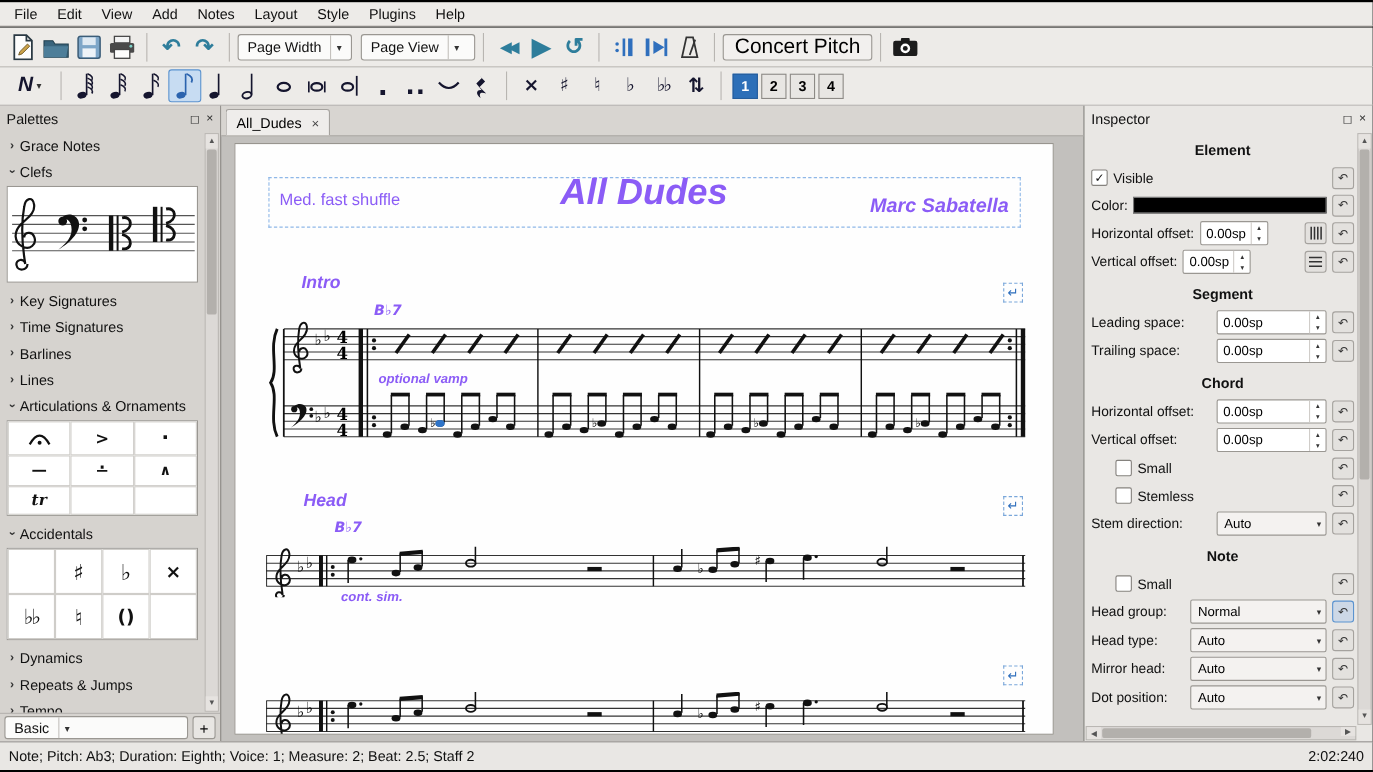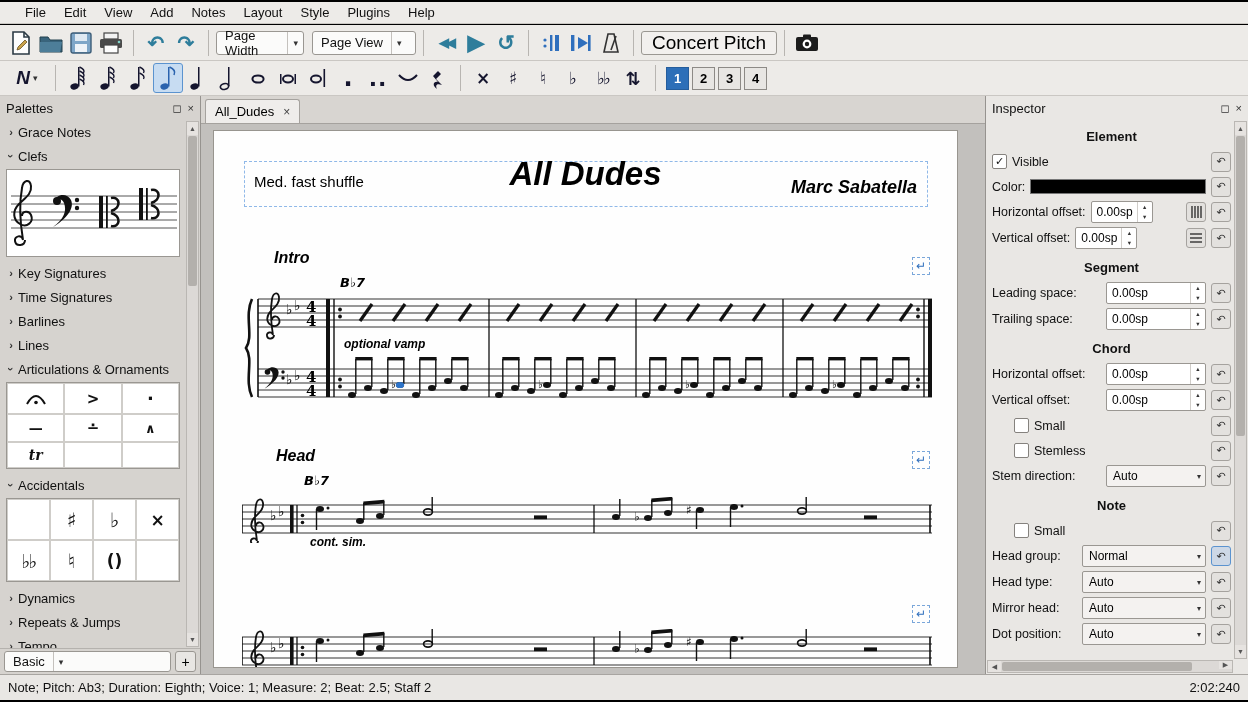--- a/index.html
+++ b/index.html
@@ -2,21 +2,21 @@
 <html><head>
 <meta charset="utf-8">
 <style>
   * { box-sizing: border-box; margin: 0; padding: 0; }
   html,body { width:1248px; height:702px; }
   body { font-family:"Liberation Sans", sans-serif; background:#000; }
   #app { position:relative; width:1248px; height:702px; background:#000; overflow:hidden; }
 
   
   .menubar { position:absolute; top:2px; left:0; right:0; height:22px; background:#edebe8;
-             border-bottom:1px solid #cac7c3; display:flex; align-items:center; padding:0 16px; }
+             border-bottom:1px solid #cac7c3; display:flex; align-items:center; padding:0 4px; }
   .mitem { padding:2px 9px; font-size:13px; color:#111; cursor:default; }
 
   
   .toolbar { position:absolute; left:0; right:0; background:#edebe8; display:flex; align-items:center;
              border-bottom:1px solid #cac7c3; padding:0 6px; }
   #toolbar1 { top:25px; height:36px; }
   #toolbar2 { top:61px; height:35px; }
   .tsep { width:1px; height:26px; background:#b8b5b1; margin:0 7px; flex:none; }
   .tbtn { width:30px; height:30px; display:flex; align-items:center; justify-content:center;
           border-radius:3px; flex:none; color:#123; cursor:default; position:relative; }
@@ -63,21 +63,21 @@
   .hscroll .sthumb { position:absolute; top:1px; bottom:1px; background:#b3b0ac; border-radius:2px; }
 
   
   #center { position:absolute; top:96px; left:201px; right:263px; bottom:28px; background:#c2c0bd; overflow:hidden; }
   .tabbar { position:absolute; top:0; left:0; right:0; height:28px; background:#d8d5d1; border-bottom:1px solid #a5a29e; display:flex; align-items:flex-end; padding:0 4px; }
   .tab { background:#efedeb; border:1px solid #a5a29e; border-bottom:none; border-radius:3px 3px 0 0;
          height:24px; display:flex; align-items:center; gap:9px; padding:0 9px; font-size:13px; }
   .tab .x { font-size:12px; color:#444; }
   .page { position:absolute; top:34px; left:12px; width:745px; height:538px; background:#fefefe;
           border:1px solid #98958f; overflow:hidden; }
-  .ptext { position:absolute; color:#000000; white-space:nowrap; }
+  .ptext { position:absolute; color:#8b5cf6; white-space:nowrap; }
   .frame-dash { position:absolute; border:1px dashed #8fb8e8; }
   .brk { position:absolute; width:18px; height:18px; border:1.5px dashed #7aa7da; color:#2f6fbd;
          font-size:12px; display:flex; align-items:center; justify-content:center; }
   .mus { font-family:"DejaVu Sans", sans-serif; }
 
   
   #inspector { position:absolute; top:96px; right:0; width:263px; bottom:28px; background:#e9e7e4;
                border-left:1px solid #96938f; overflow:hidden; }
   .icontent { position:absolute; top:24px; left:4px; right:15px; bottom:15px; overflow:hidden; }
   .ihead { text-align:center; font-weight:bold; font-size:13px; margin:9px 0 5px 0; color:#111; }
@@ -156,21 +156,21 @@
       </svg>
     </div>
     <div class="tsep"></div>
     <div class="tbtn teal">
         <span>↶</span>
       </div>
     <div class="tbtn teal">
         <span>↷</span>
       </div>
     <div class="tsep"></div>
-    <div class="qcombo" style="width:88px">
+    <div class="qcombo" style="width:104px">
       <span>Page Width</span>
       <span class="caret">▾</span>
     </div>
     <div style="width:8px"></div>
     <div class="qcombo" style="width:104px">
       <span>Page View</span>
       <span class="caret">▾</span>
     </div>
     <div class="tsep"></div>
     <div class="tbtn teal" style="font-size:13px;letter-spacing:-3px">

